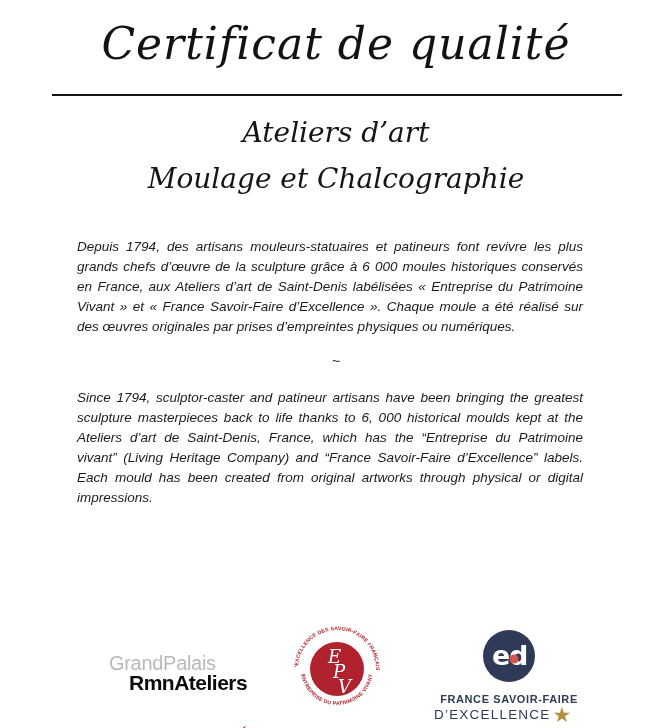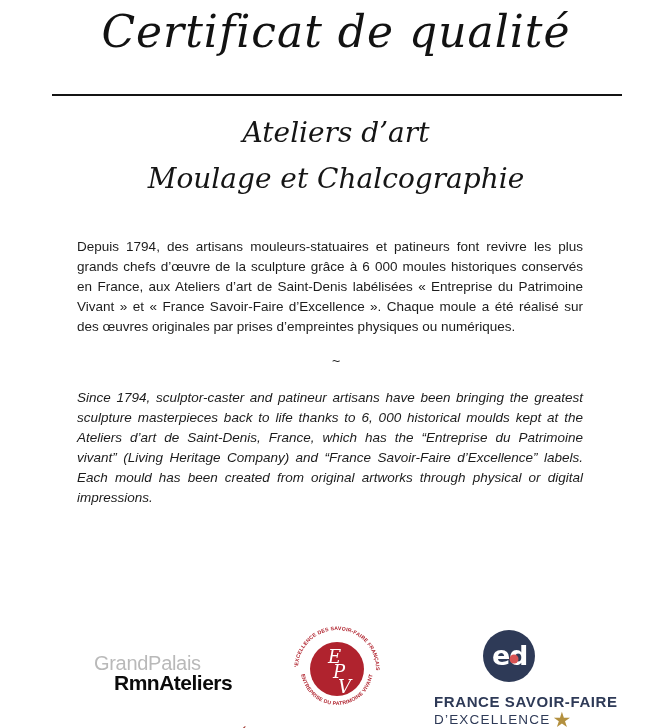--- a/index.html
+++ b/index.html
@@ -17,21 +17,21 @@
   .cert-title {
     position: absolute;
     top: 2px; left: 0; right: 0;
     text-align: center;
     font-family: "DejaVu Serif", serif;
     font-style: italic;
     font-weight: normal;
     font-size: 44px;
     letter-spacing: 1px;
     color: #121212;
-    margin: 4px;
+    margin: 16px;
   }
   .title-divider {
     position: absolute;
     top: 94px; left: 52px;
     width: 570px; height: 2px;
     background: #141414;
   }
   .cert-subtitle {
     position: absolute;
     left: 0; right: 0;
@@ -46,31 +46,31 @@
 
   
   .body-text {
     position: absolute;
     top: 237px; left: 77px;
     width: 518px;
     font-size: 13.5px;
     line-height: 20px;
     text-align: justify;
   }
-  .body-text p { margin: 0 12px 14px 0; }
+  .body-text p { margin: 0 12px 14px 0; font-style: italic; }
   .para-en { font-style: italic; margin-bottom: 15px !important; }
   .tilde-separator {
     text-align: center;
     font-size: 14px;
     margin: 9px 0 17px 0;
     font-style: normal;
   }
 
   
-  .gp-logo { position: absolute; left: 94px; top: 653px; }
+  .gp-logo { position: absolute; left: 109px; top: 653px; }
   .gp-line1 {
     font-size: 20px;
     letter-spacing: -0.3px;
     color: var(--gp_gray, #b9b9b9);
     line-height: 20px;
   }
   .gp-line2 {
     font-size: 21px;
     font-weight: bold;
     letter-spacing: -0.5px;
@@ -116,26 +116,26 @@
   .fsfe-logo { position: absolute; left: 434px; top: 628px; width: 150px; }
   .fsfe-monogram { display: block; margin: 0 auto; }
   .fsfe-mono-letter {
     font-family: "DejaVu Sans", sans-serif;
     font-weight: bold;
     font-size: 27px;
     fill: #ffffff;
   }
   .fsfe-line1 {
     margin-top: 9px;
-    font-size: 15px;
+    font-size: 11px;
     font-weight: bold;
     letter-spacing: 0.6px;
     color: var(--navy, #2e3a57);
     white-space: nowrap;
-    text-align: right;
+    text-align: center;
   }
   .fsfe-line2 {
     margin-top: 2px;
     font-size: 13.5px;
     letter-spacing: 1.2px;
     color: var(--navy, #2e3a57);
     white-space: nowrap;
     display: flex;
     align-items: center;
     text-align: left;

